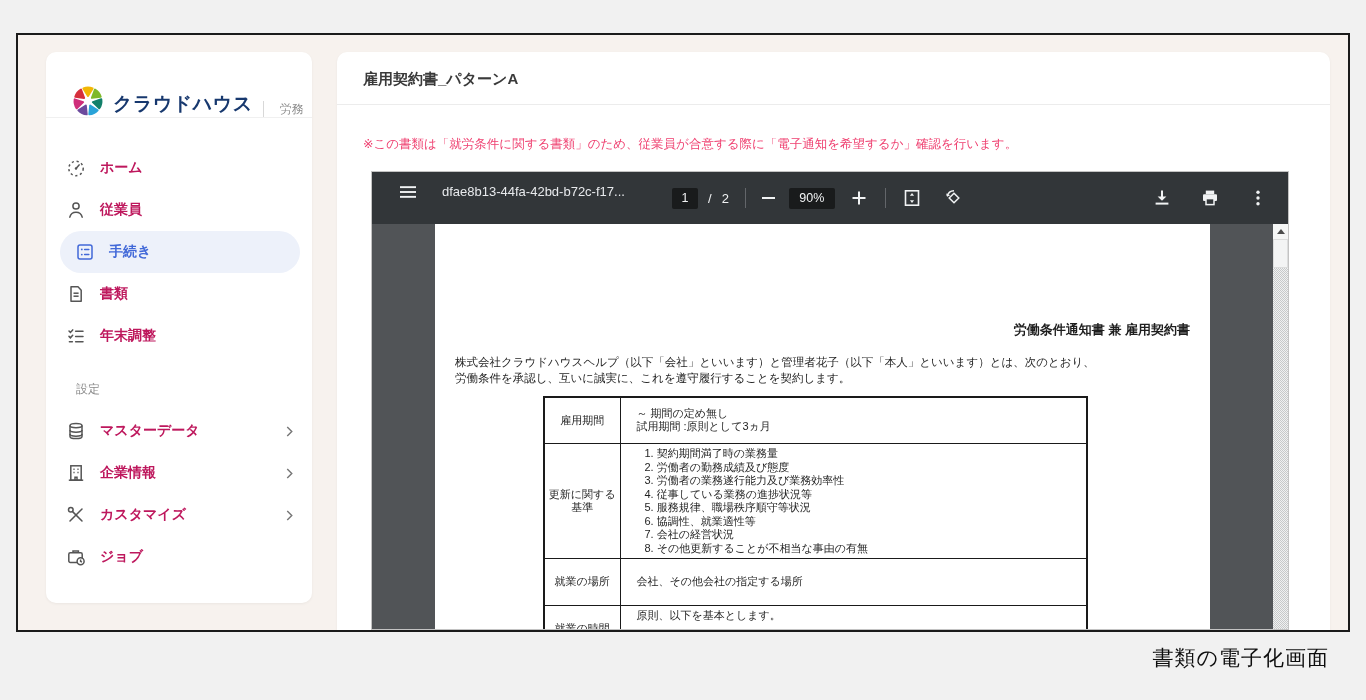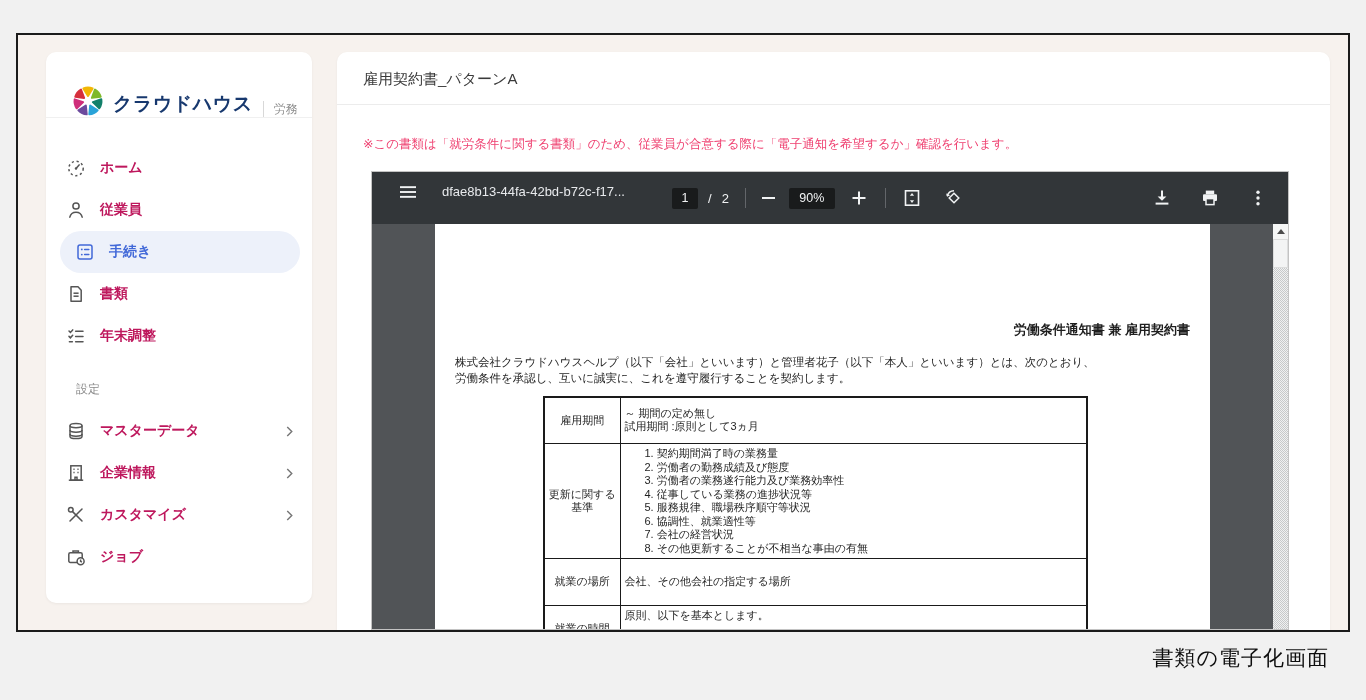--- a/index.html
+++ b/index.html
@@ -10,37 +10,37 @@
   .frame { position:absolute; left:16px; top:33px; width:1334px; height:599px;
     border:2px solid #1b1b1b; background:#f7f2ee; overflow:hidden; }
 
   
   .sidebar-card { position:absolute; left:28px; top:17px; width:266px; height:551px;
     background:#fff; border-radius:10px; box-shadow:0 1px 3px rgba(0,0,0,.05); }
   .logo-row { display:flex; align-items:flex-end; height:66px; padding:0 0 0 26px;
     border-bottom:1px solid #f0f0f0; }
   .logo-mark { width:32px; height:32px; flex:none; }
   .brand { font-size:19px; font-weight:700; color:#17386e; margin-left:9px; letter-spacing:.5px; }
-  .brand-sub { font-size:12px; color:#8d8d8d; margin-left:10px; padding-left:10px;
+  .brand-sub { font-size:12px; color:#8d8d8d; margin-left:10px; padding-left:16px;
     border-left:1px solid #d8d8d8; line-height:16px; }
   .nav { padding-top:29px; }
   .nav-item { position:relative; display:flex; align-items:center; height:42px;
     padding-left:20px; color:#be185d; font-size:14px; font-weight:600; cursor:pointer; }
   .nav-item .nicon { width:20px; height:20px; color:#555; margin-right:14px; flex:none; }
   .nav-item.active { background:#edf1fa; border-radius:21px; margin:0 12px 0 14px;
     padding-left:15px; color:#4168d8; }
   .nav-item.active .nicon { color:#4168d8; }
   .section-label { font-size:12px; color:#8a8a8a; margin:24px 0 12px 30px; }
   .chev { position:absolute; right:18px; width:9px; height:13px; color:#777; }
 
   
   .main-card { position:absolute; left:319px; top:17px; width:993px; bottom:0;
     background:#fff; border-radius:10px 10px 0 0; box-shadow:0 1px 3px rgba(0,0,0,.05); }
   .title-bar { height:53px; line-height:53px; padding:0 26px; font-size:15px;
-    font-weight:400; color:#3a3a3a; border-bottom:1px solid #ececec; }
+    font-weight:700; color:#3a3a3a; border-bottom:1px solid #ececec; }
   .notice { margin:31px 26px 0 26px; font-size:12.5px; font-weight:500; color:#ef4070; }
 
   
   .pdf-embed { position:absolute; left:34px; top:119px; width:918px; bottom:0;
     border:1px solid #c3c3c3; }
   .pdf-toolbar { position:relative; height:52px; background:#323639; }
   .tb-left { position:absolute; left:0; top:0; height:39px; display:flex; align-items:center; }
   .tb-center { position:absolute; left:300px; top:0; height:52px; display:flex; align-items:center; }
   .tb-right { position:absolute; right:20px; top:0; height:52px; display:flex; align-items:center; gap:28px; }
   .tb-btn { background:none; border:none; cursor:pointer; display:flex; align-items:center;
@@ -62,21 +62,21 @@
     background:#515457; overflow:hidden; }
   .pdf-page { position:absolute; left:63px; top:0; width:775px; height:1200px; background:#fff;
     padding:52px 20px 0 20px; color:#1f1f1f; }
   .doc-title { text-align:right; font-size:13px; font-weight:700; margin-bottom:15px;margin-top:45px; }
   .doc-intro { font-size:11.5px; font-weight:500; line-height:1.42; width:648px; }
   .doc-table { border-collapse:collapse; margin:9px 0 0 88px; table-layout:fixed;
     width:545px; font-size:11px; font-weight:500; }
   .doc-table td { border:1px solid #1a1a1a; vertical-align:middle; line-height:13.5px; }
   .doc-table { border:2px solid #1a1a1a; }
   td.lbl { width:76px; text-align:center; white-space:pre-line; padding:16px 3px; }
-  td.cnt { padding:3px 4px; white-space:pre-line; }
+  td.cnt { padding:3px 16px; white-space:pre-line; }
   td.cnt.list { padding-left:24px; }
   tr.r1{height:28px} tr.r2{height:112px} tr.r3{height:22px} tr.r4{height:74px}
   tr.r5{height:22px} tr.r6{height:54px}
 
   
   .sb { position:absolute; right:0; top:0; bottom:0; width:15px; }
   .sb-btn { position:absolute; top:0; left:0; width:15px; height:15px; background:#f5f6f6;
     display:flex; align-items:center; justify-content:center; cursor:pointer; }
   .sb-btn .tri { width:0; height:0; border-left:4px solid transparent;
     border-right:4px solid transparent; border-bottom:5px solid #4c4c4c; }

